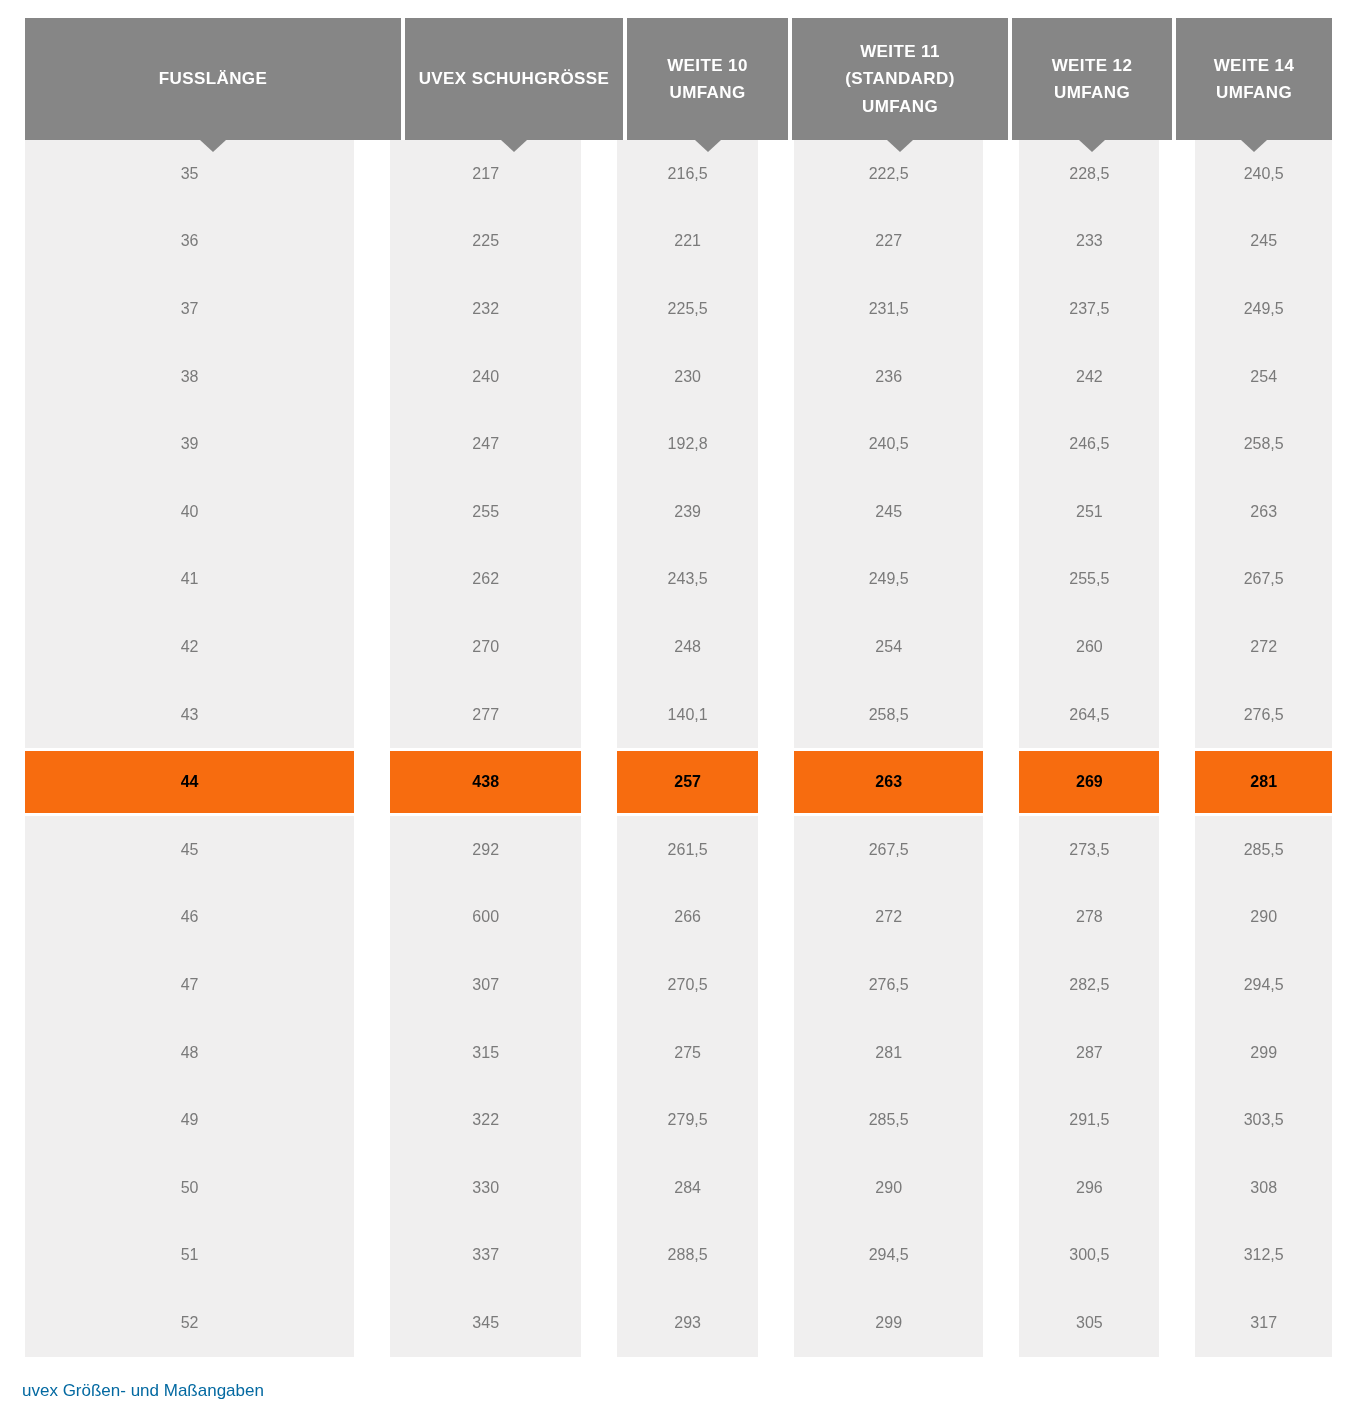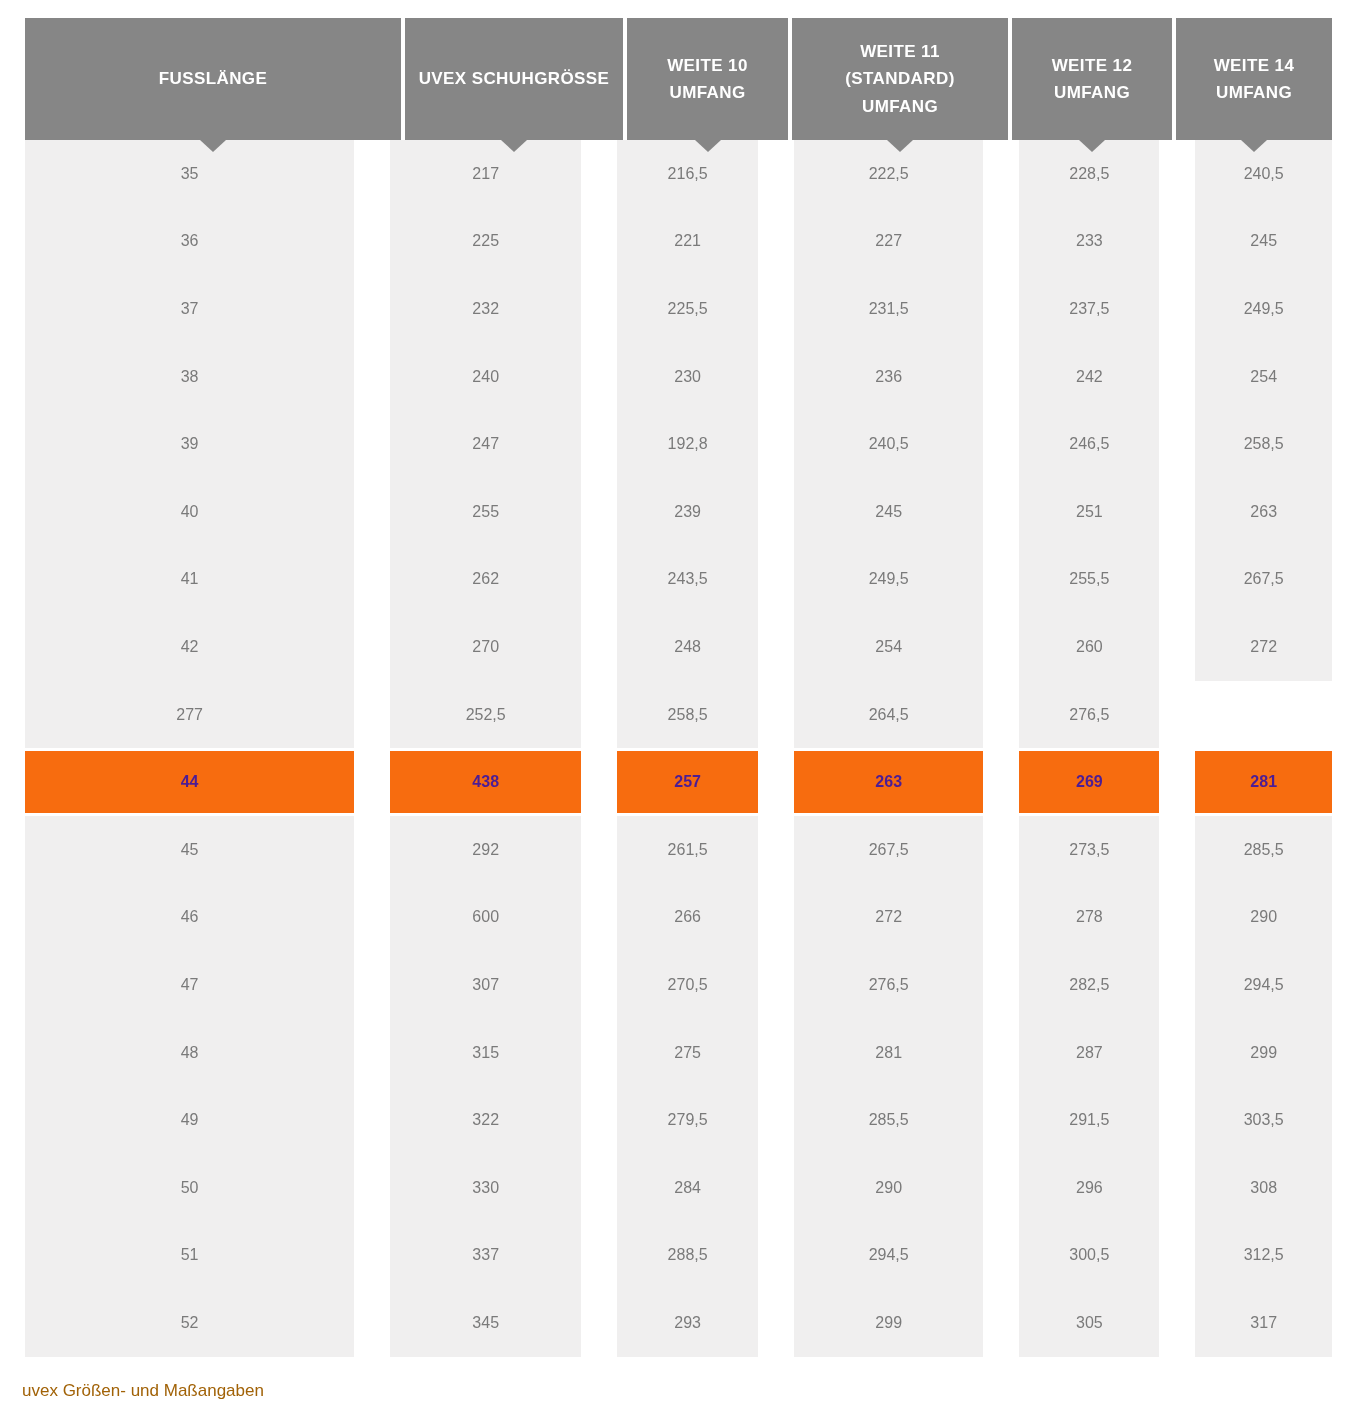--- a/index.html
+++ b/index.html
@@ -57,30 +57,30 @@
   .cell {
     background: #f0efef;
     color: #7a7a7a;
     font-size: 16px;
     display: flex;
     align-items: center;
     justify-content: center;
   }
   .row.highlight .cell {
     background: #f76c0f;
-    color: #4c1d95;
+    color: #000000;
     font-weight: bold;
     border-top: 3px solid #ffffff;
     border-bottom: 3px solid #ffffff;
     box-sizing: border-box;
   }
   .caption {
     margin-top: 24px;
     margin-left: -3px;
-    color: #a16207;
+    color: #0369a1;
     font-size: 17px;
   }
 </style>
 </head>
 <body>
 
 <div class="page">
   <div class="size-table">
     <div class="grid-row header-row" id="header-row">
         <div class="hcell">
@@ -172,22 +172,23 @@
         </div>
         <div class="grid-row row">
           <div class="cell">42</div>
           <div class="cell">270</div>
           <div class="cell">248</div>
           <div class="cell">254</div>
           <div class="cell">260</div>
           <div class="cell">272</div>
         </div>
         <div class="grid-row row">
+          <div class="cell">43</div>
           <div class="cell">277</div>
-          <div class="cell">252,5</div>
+          <div class="cell">140,1</div>
           <div class="cell">258,5</div>
           <div class="cell">264,5</div>
           <div class="cell">276,5</div>
         </div>
         <div class="grid-row row highlight">
           <div class="cell">44</div>
           <div class="cell">438</div>
           <div class="cell">257</div>
           <div class="cell">263</div>
           <div class="cell">269</div>

